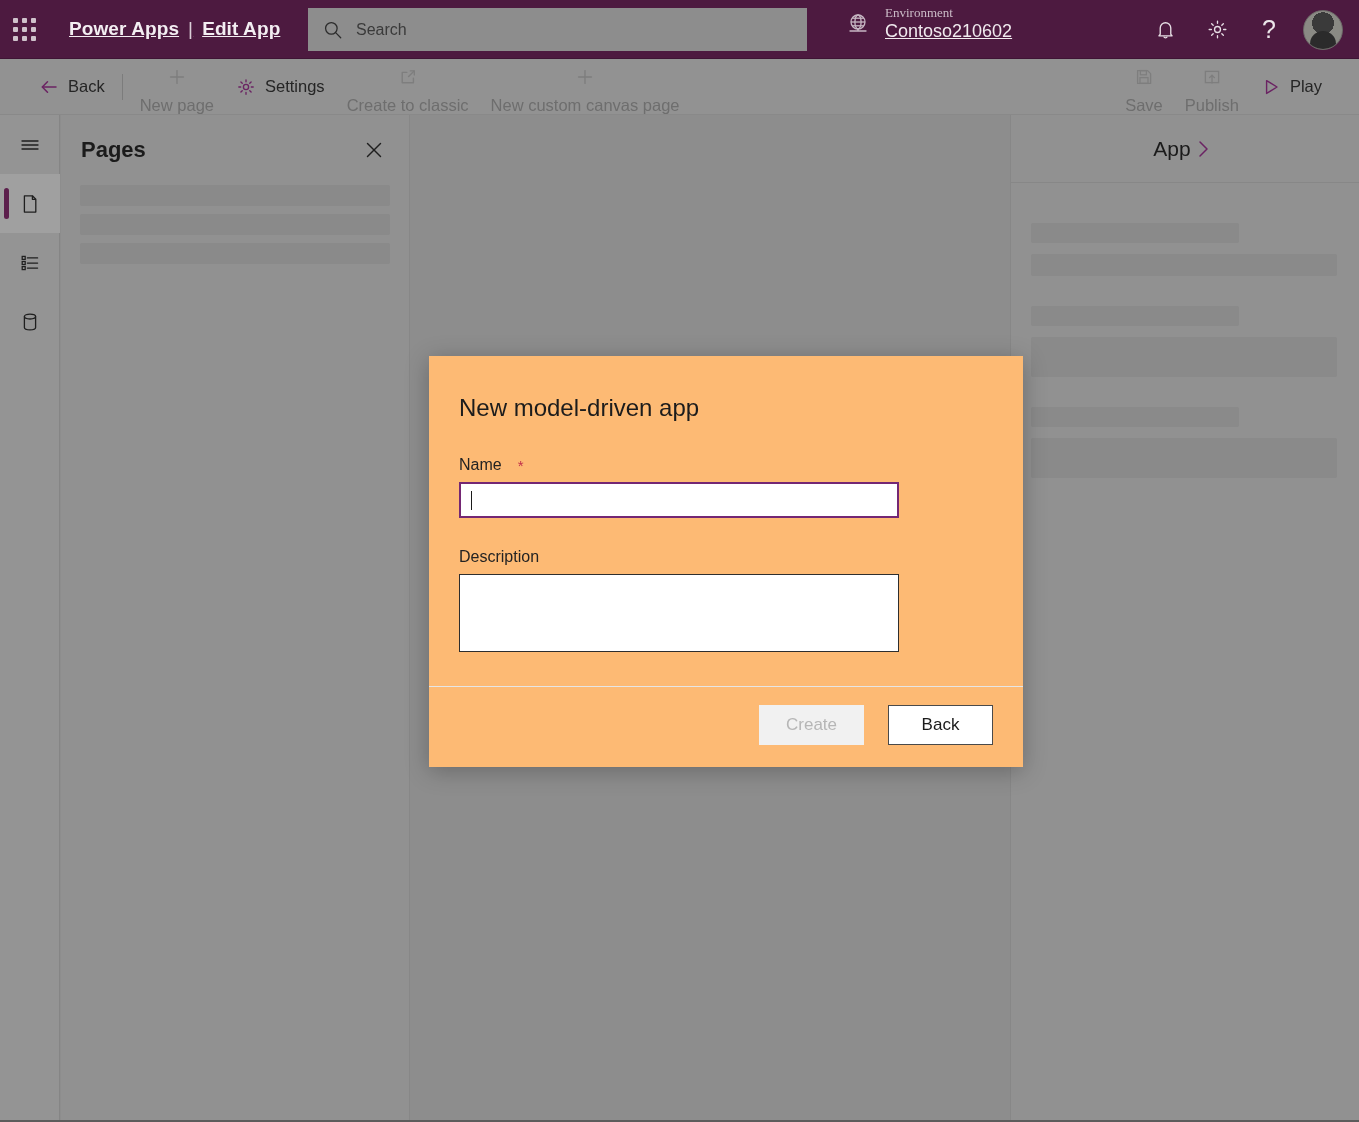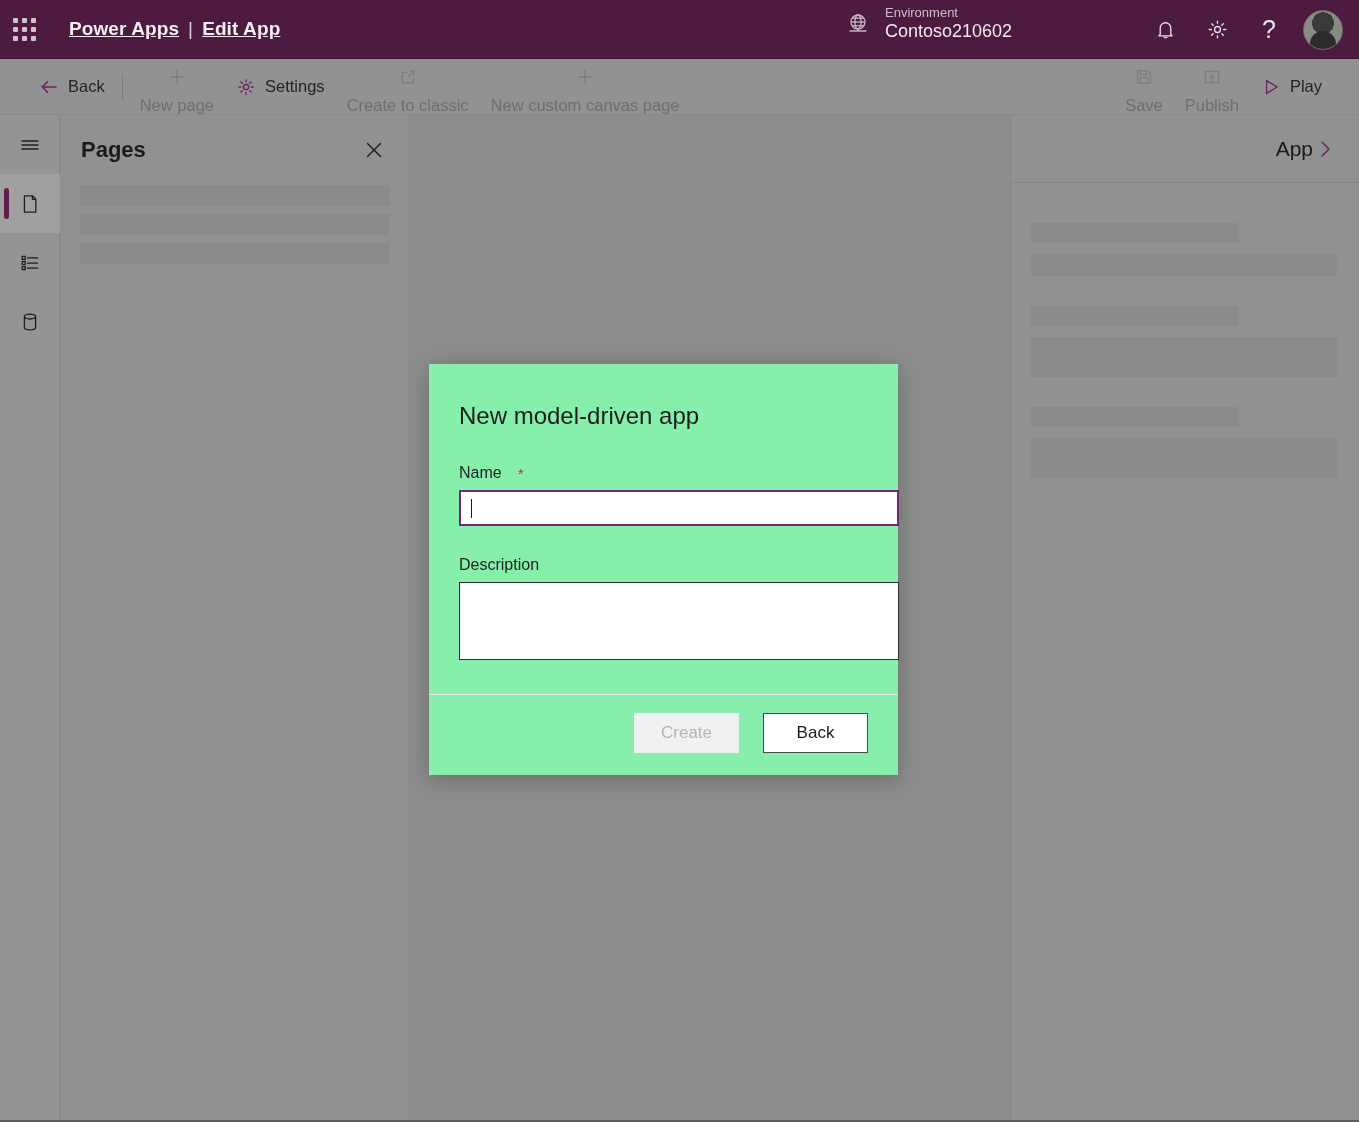--- a/index.html
+++ b/index.html
@@ -59,22 +59,22 @@
   }
   .searchbox .mag { width: 22px; height: 22px; margin-right: 12px; flex: none; }
   .searchbox .ph { color: #3a3a3a; font-size: 16px; }
   .env {
     position: absolute; left: 845px; top: 6px;
     display: flex; align-items: center; gap: 14px;
     cursor: pointer;
   }
   .env .globe { width: 26px; height: 26px; flex: none; }
   .env-text { display: flex; flex-direction: column; line-height: 1.15; }
-  .env-label { color: #cbbcc7; font-size: 13px; }
-  .env-name { color: #f0eaee; font-size: 18px; }
+  .env-label { color: #cbbcc7; font-size: 13px; font-family: Liberation Serif, serif; }
+  .env-name { color: #f0eaee; font-size: 18px; text-decoration: underline; }
   .hdr-icons {
     position: absolute; right: 12px; top: 0; height: 59px;
     display: flex; align-items: center; gap: 0;
   }
   .hdr-btn {
     width: 52px; height: 59px;
     display: flex; align-items: center; justify-content: center;
     cursor: pointer;
   }
   .hdr-btn svg { width: 23px; height: 23px; }
@@ -167,38 +167,38 @@
   
   .app-panel {
     position: absolute;
     left: 1010px; top: 115px;
     width: 349px; height: 1005px;
     background: #919191;
     border-left: 1px solid #878787;
   }
   .app-head {
     height: 68px;
-    display: flex; align-items: center; justify-content: flex-end;
+    display: flex; align-items: center; justify-content: center;
     padding: 0 22px 0 20px;
     border-bottom: 1px solid #878787;
   }
   .app-title { font-size: 21px; color: #1b1b1b; }
   .chev { width: 24px; height: 24px; cursor: pointer; }
   .app-skels { padding: 40px 22px 0 20px; }
   .skel-pair { margin-bottom: 30px; }
   .skel-pair .s-label { height: 20px; width: 68%; margin-bottom: 11px; }
   .skel-pair .s-field { height: 22px; width: 100%; }
   .skel-pair.tall .s-field { height: 40px; }
 
   
   .dialog {
     position: absolute;
-    left: 429px; top: 364px;
-    width: 469px;
-    background: #86efac;
+    left: 429px; top: 356px;
+    width: 594px;
+    background: #fdba74;
     box-shadow: 0 4px 22px rgba(0,0,0,.26);
     z-index: 40;
   }
   .dlg-body { padding: 26px 30px 30px 30px; }
   .dlg-title {
     font-size: 24px; color: #1c1c1c;
     margin: 12px 0 34px 0; font-weight: normal;
   }
   .field-label {
     font-size: 16px; color: #232323; margin-bottom: 8px;
@@ -273,20 +273,27 @@
         <i></i>
     </div>
   </div>
 
   <div class="brand">
     <span>Power Apps</span>
     <span class="sep">|</span>
     <span>Edit App</span>
   </div>
 
+  <div class="searchbox">
+    <svg class="mag" viewBox="0 0 24 24" fill="none" stroke="#2c2c2c" stroke-width="1.4">
+      <circle cx="10.2" cy="10.2" r="6.3"></circle>
+      <line x1="14.9" y1="14.9" x2="20.4" y2="20.4" stroke-linecap="round"></line>
+    </svg>
+    <span class="ph">Search</span>
+  </div>
 
   <div class="env">
     <svg class="globe" viewBox="0 0 26 26" fill="none" stroke="#c7b7c3" stroke-width="1.3">
       <circle cx="13" cy="11" r="7"></circle>
       <ellipse cx="13" cy="11" rx="3.1" ry="7"></ellipse>
       <line x1="6" y1="11" x2="20" y2="11"></line>
       <line x1="7.3" y1="7.2" x2="18.7" y2="7.2"></line>
       <line x1="7.3" y1="14.8" x2="18.7" y2="14.8"></line>
       <line x1="5" y1="20" x2="21" y2="20" stroke-linecap="round"></line>
       <line x1="13" y1="18" x2="13" y2="20"></line>

